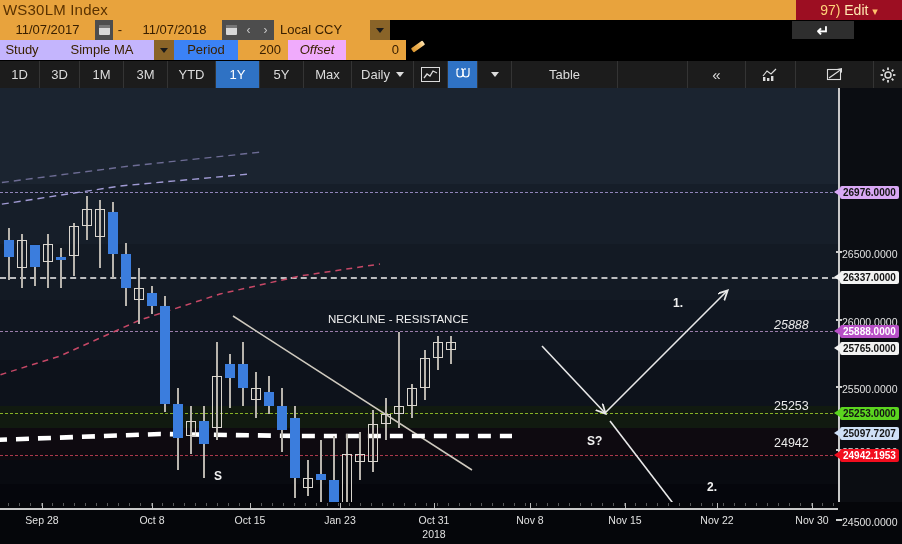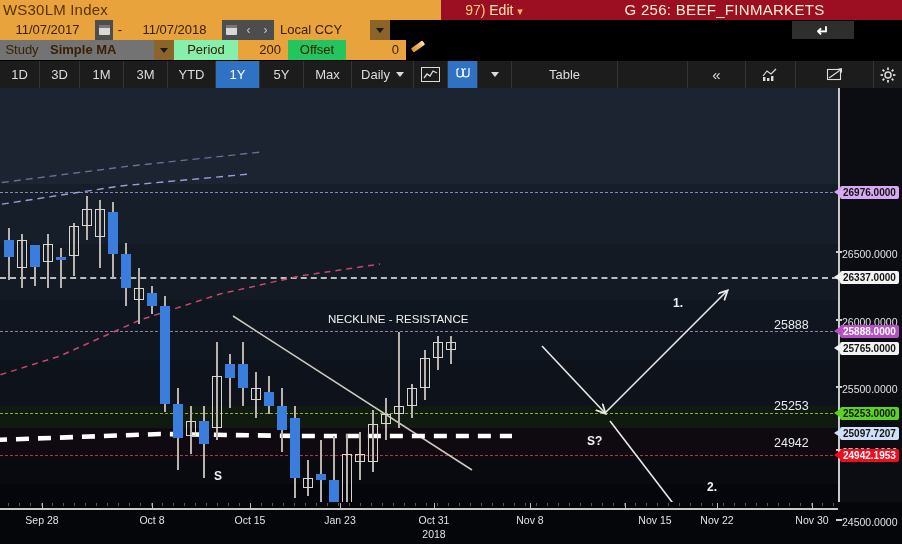--- a/index.html
+++ b/index.html
@@ -45,27 +45,27 @@
   .tri-d{ width:0;height:0;border-left:4px solid transparent;border-right:4px solid transparent;border-top:5px solid #1a1a1a; }
   .r2-rest{ flex:1 1 auto; background:#000; position:relative; }
   .undo-btn{
     position:absolute; right:48px; top:1px; width:62px; height:18px;
     background:#2e2e2e; display:flex; align-items:center; justify-content:center;
   }
   .undo-glyph{ color:#fff; font-size:15px; line-height:15px; font-weight:bold; }
 
   
   .row3{ position:absolute; left:0; top:40px; width:902px; height:20px; background:#000; display:flex; }
-  .lbl-amber{ background:#737373; color:#3a2000; font-size:13px; line-height:20px; text-align:center; }
+  .lbl-amber{ background:#c4b5fd; color:#3a2000; font-size:13px; line-height:20px; text-align:center; }
   .study-lbl{ width:44px; }
-  .study-val{ width:110px; text-align:left; padding-left:6px;font-weight:bold; }
+  .study-val{ width:110px; text-align:center; padding-left:6px; }
   .study-drop{ width:20px; background:#8a6428; display:flex; align-items:center; justify-content:center; }
-  .period-lbl{ width:64px; background:#86efac; }
+  .period-lbl{ width:64px; background:#3b82f6; }
   .period-val{ width:50px; background:#e8a33d; text-align:right; padding-right:7px; }
-  .offset-lbl{ width:58px; background:#22c55e; }
+  .offset-lbl{ width:58px; background:#f0abfc;font-style:italic; }
   .offset-val{ width:60px; background:#e8a33d; text-align:right; padding-right:7px; }
   .pencil{ width:24px; background:#000; position:relative; }
   .pencil i{
     position:absolute; left:5px; top:4px; width:14px; height:5px;
     background:linear-gradient(90deg,#d9952f 0%,#f0b75c 60%,#ffe7b8 100%);
     transform:rotate(-35deg); border-radius:1px;
   }
 
   
   .row4{ position:absolute; left:0; top:60px; width:902px; height:28px; background:#1c1c1c; display:flex; align-items:stretch;
@@ -128,21 +128,20 @@
 
   <div class="row1">
     <div class="title-cell">WS30LM Index</div>
     <div class="title-gap"></div>
     <div class="amber-fill"></div>
     <div class="red-cell red-edit">
       <span class="num">97)</span>
       <span>Edit</span>
       <span class="caret">▾</span>
     </div>
-    <div class="red-right">G 256: BEEF_FINMARKETS</div>
   </div>
 
   <div class="row2">
     <div class="amber date-box">11/07/2017</div>
     <div class="cal-btn">
         <span class="cal-ico"></span>
       </div>
     <div class="dash-sep">-</div>
     <div class="amber date-box">11/07/2018</div>
     <div class="cal-btn">
@@ -352,21 +351,21 @@
           <div class="cdl-b up" style="left: 446px; top: 254px; width: 10px; height: 8px;"></div>
         </div>
 
       <div class="note" style="left:328px;top:225px;">NECKLINE - RESISTANCE</div>
       <div class="note b" style="left:214px;top:381px;">S</div>
 
       <div class="note b" style="left:587px;top:346px;">S?</div>
       <div class="note b" style="left:673px;top:208px;">1.</div>
       <div class="note b" style="left:707px;top:392px;">2.</div>
 
-      <div class="pricelbl" style="left:774px;top:230px;">25888</div>
+      <div class="pricelbl" style="left:774px;top:230px;font-style:italic;">25888</div>
       <div class="pricelbl" style="left:774px;top:311px;">25253</div>
       <div class="pricelbl" style="left:774px;top:348px;">24942</div>
     </div>
 
     <div class="axis-r"></div>
     <div class="axis-line"></div>
     <div id="axis-layer">
         <div class="tickmark" style="top: 163px;"></div>
         <div class="tick" style="top: 160px;">26500.0000</div>
         <div class="tickmark" style="top: 231px;"></div>
@@ -402,21 +401,21 @@
           <div class="xlbl" style="left: 152px;">Oct 8</div>
           <div class="xt" style="left: 250px;"></div>
           <div class="xlbl" style="left: 250px;">Oct 15</div>
           <div class="xt" style="left: 340px;"></div>
           <div class="xlbl" style="left: 340px;">Jan 23</div>
           <div class="xt" style="left: 434px;"></div>
           <div class="xlbl" style="left: 434px;">Oct 31</div>
           <div class="xt" style="left: 530px;"></div>
           <div class="xlbl" style="left: 530px;">Nov 8</div>
           <div class="xt" style="left: 625px;"></div>
-          <div class="xlbl" style="left: 655px;">Nov 15</div>
+          <div class="xlbl" style="left: 625px;">Nov 15</div>
           <div class="xt" style="left: 717px;"></div>
           <div class="xlbl" style="left: 717px;">Nov 22</div>
           <div class="xt" style="left: 812px;"></div>
           <div class="xlbl" style="left: 812px;">Nov 30</div>
           <div class="xt" style="left: 8px; height: 3px; opacity: 0.45;"></div>
           <div class="xt" style="left: 19px; height: 3px; opacity: 0.45;"></div>
           <div class="xt" style="left: 30px; height: 3px; opacity: 0.45;"></div>
           <div class="xt" style="left: 41px; height: 3px; opacity: 0.45;"></div>
           <div class="xt" style="left: 52px; height: 3px; opacity: 0.45;"></div>
           <div class="xt" style="left: 63px; height: 3px; opacity: 0.45;"></div>

